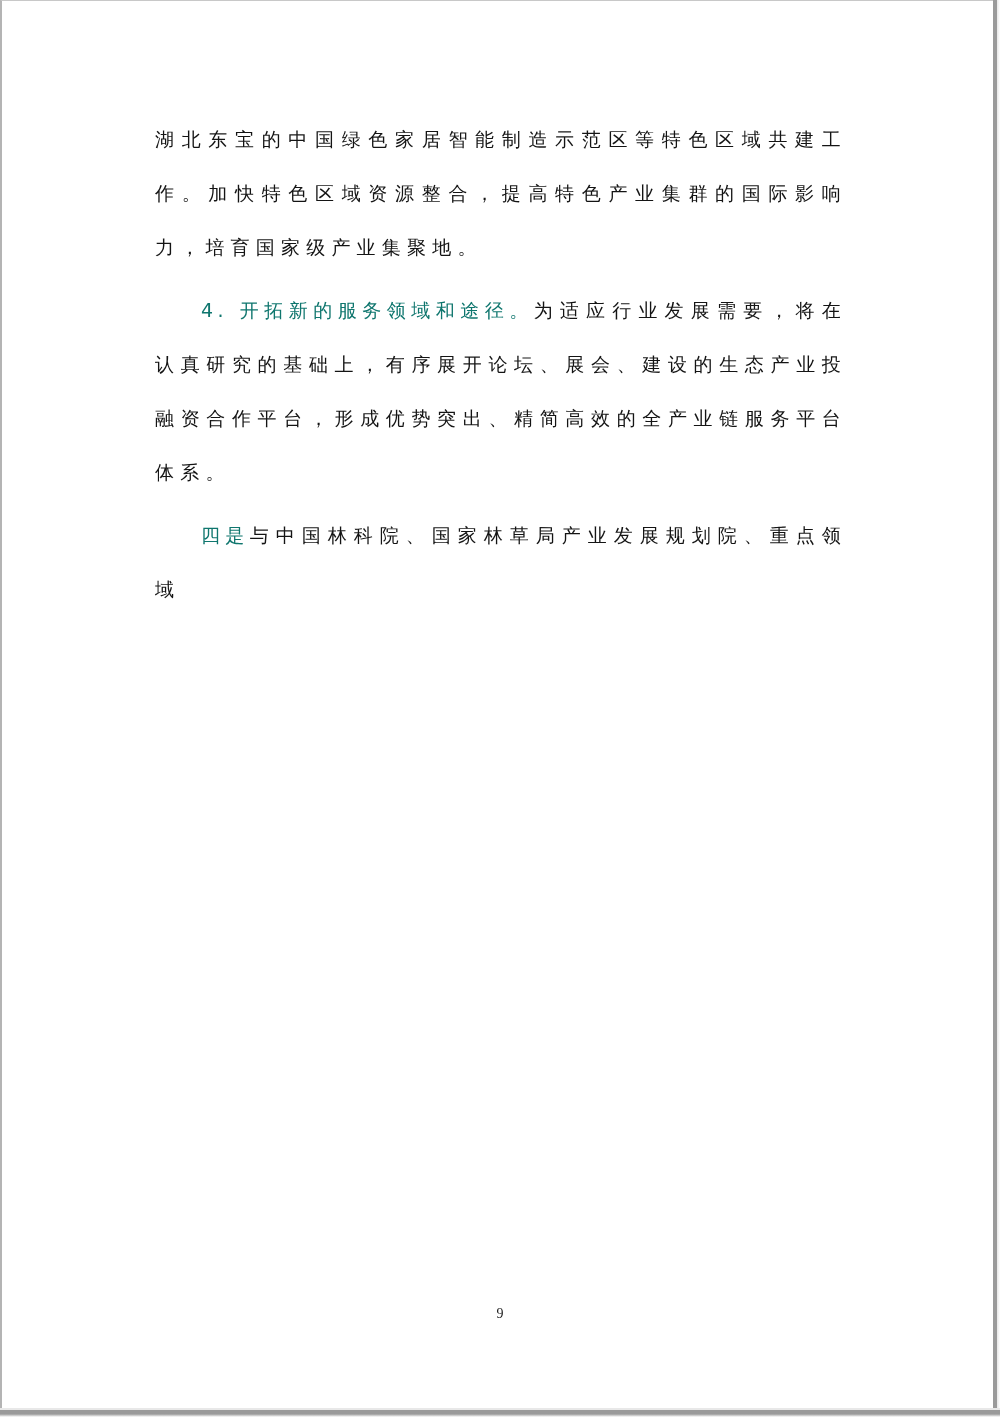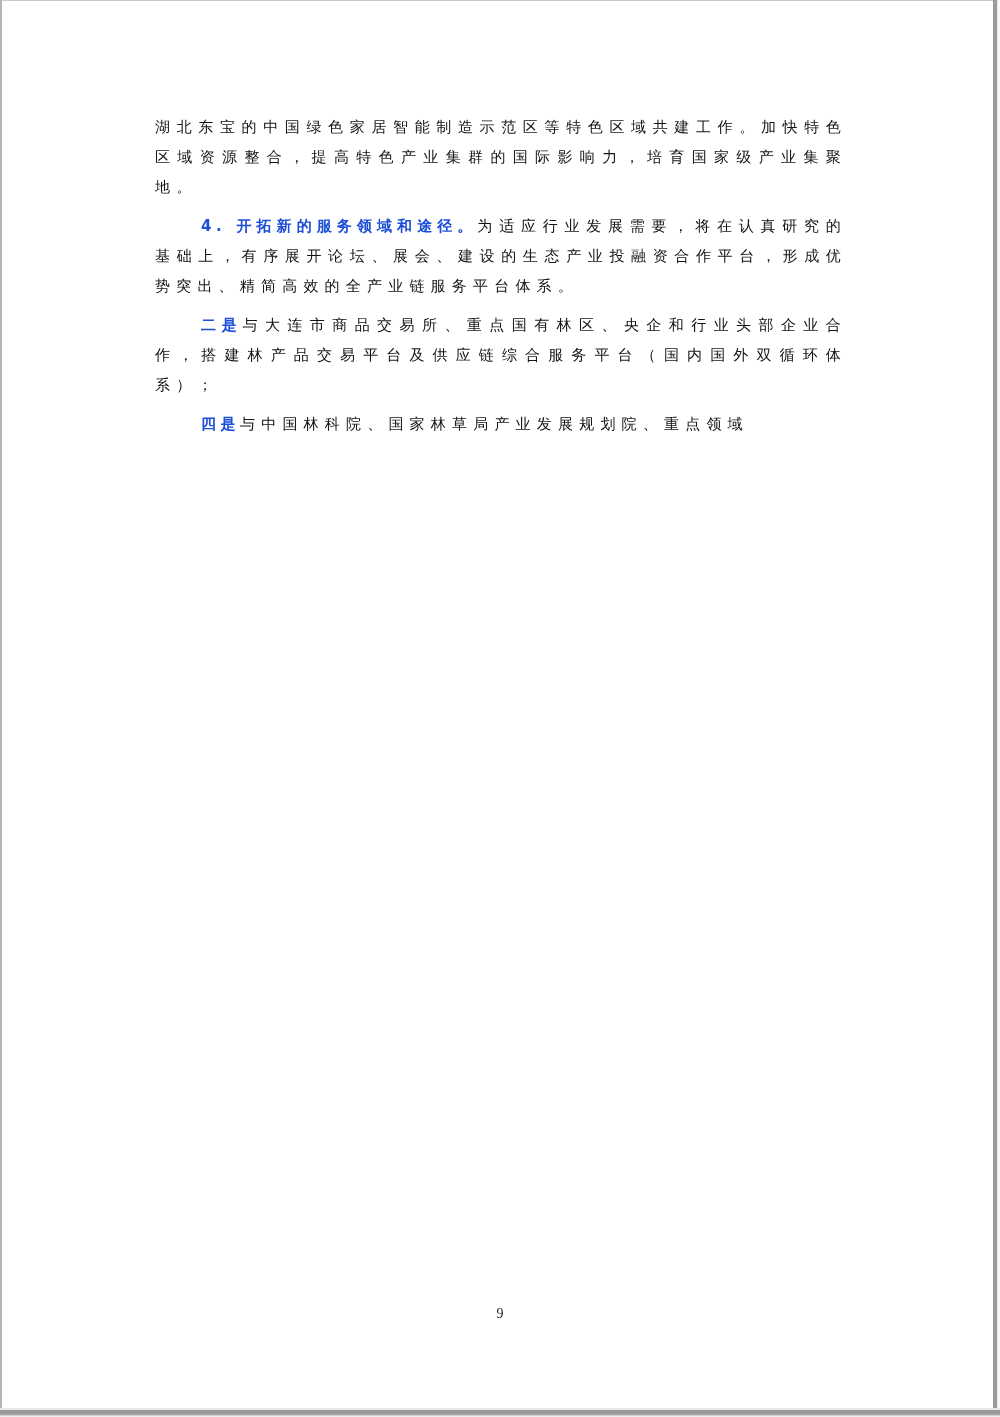--- a/index.html
+++ b/index.html
@@ -42,39 +42,39 @@
     }
     .content {
       position: absolute;
       left: 155px;
       top: 112px;
       width: 692px;
     }
     .para {
       margin: 0;
       font-family: "DejaVu Serif", "Liberation Serif", serif;
-      font-size: 15px;
-      line-height: 30px;
+      font-size: 19px;
+      line-height: 54px;
       color: #141414;
       letter-spacing: 6.2px;
       text-align: justify;
       text-align-last: left;
       word-break: break-all;
     }
     .para.indent {
       text-indent: 46px;
     }
     .para + .para {
       margin-top: 9px;
     }
     .bold-lead {
       font-family: "DejaVu Sans", "Liberation Sans", sans-serif;
-      font-weight: bold;
+      font-weight: normal;
       letter-spacing: 4.5px;
-      color: #1d4ed8;
+      color: #0f766e;
     }
     .page-number {
       position: absolute;
       left: 0;
       width: 1000px;
       top: 1306px;
       text-align: center;
       font-family: "Liberation Serif", "DejaVu Serif", serif;
       font-size: 14px;
       color: #222222;
@@ -92,23 +92,20 @@
   <p class="para">
     <span>湖北东宝的中国绿色家居智能制造示范区等特色区域共建工作。加快特色区域资源整合，提高特色产业集群的国际影响力，培育国家级产业集聚地。</span>
   </p>
 
 
   <p class="para indent">
     <span class="bold-lead">4. 开拓新的服务领域和途径。</span><span>为适应行业发展需要，将在认真研究的基础上，有序展开论坛、展会、建设的生态产业投融资合作平台，形成优势突出、精简高效的全产业链服务平台体系。</span>
   </p>
 
 
-  <p class="para indent">
-    <span class="bold-lead">二是</span><span>与大连市商品交易所、重点国有林区、央企和行业头部企业合作，搭建林产品交易平台及供应链综合服务平台（国内国外双循环体系）；</span>
-  </p>
 
 
   <p class="para indent">
     <span class="bold-lead">四是</span><span>与中国林科院、国家林草局产业发展规划院、重点领域</span>
   </p>
 
 </div>
 
 <div class="page-number">9</div>
 

